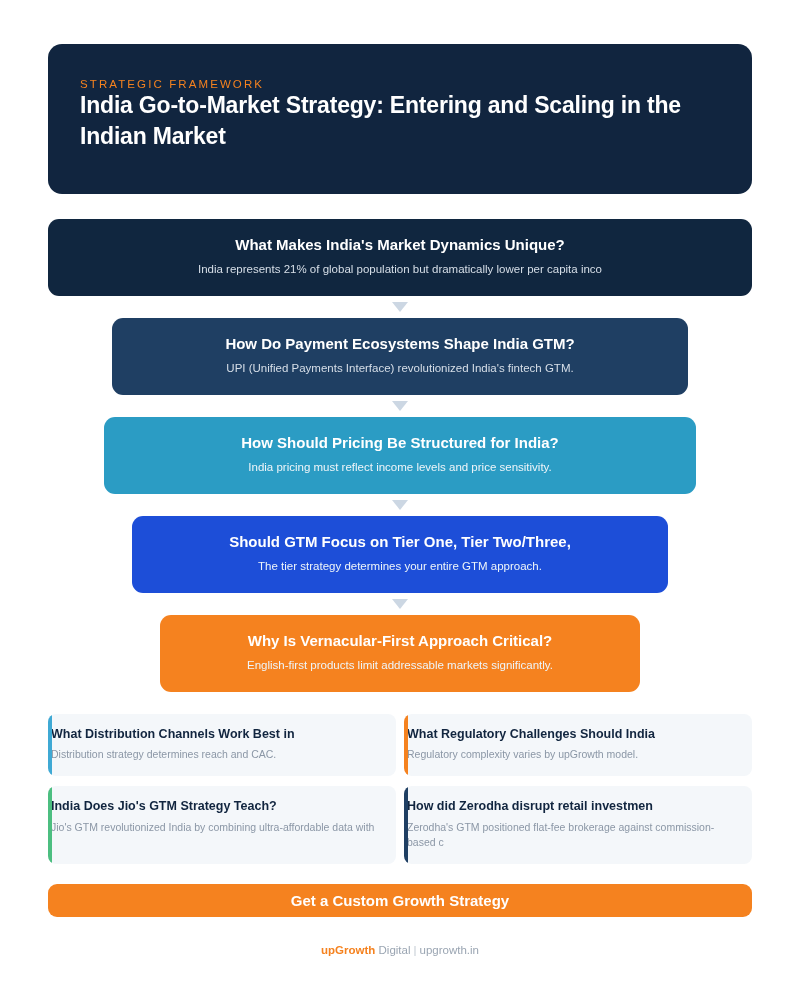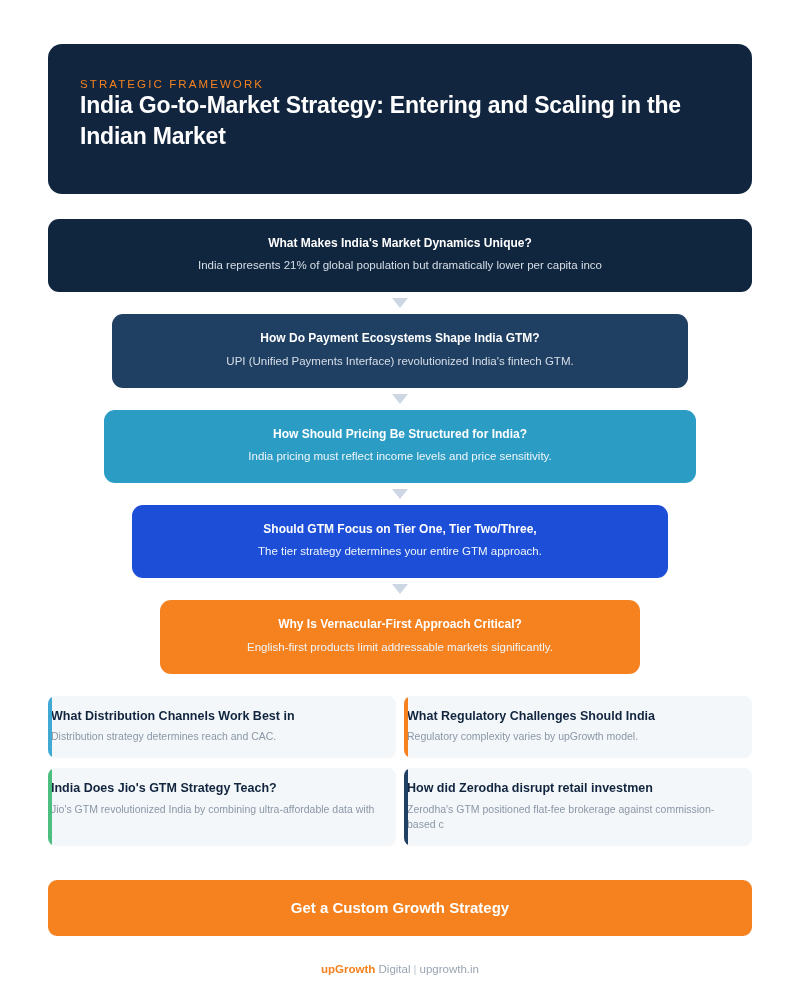--- a/index.html
+++ b/index.html
@@ -45,21 +45,21 @@
 
   .step {
     border-radius: 11px;
     text-align: center;
     padding: 17px 24px 19px 24px;
     margin: 0 auto;
   }
   .step-title {
     color: #ffffff;
     font-weight: bold;
-    font-size: 12px;
+    font-size: 15px;
     line-height: 1.2;
     margin-bottom: 8px;
   }
   .step-sub {
     color: #d7dfe8;
     font-size: 11.5px;
     line-height: 1.3;
   }
   .step.blue .step-sub,
   .step.green .step-sub,
@@ -113,24 +113,24 @@
     margin-bottom: 5px;
   }
   .card-sub {
     color: #8b97a6;
     font-size: 10.5px;
     line-height: 1.42;
   }
 
   
   .cta {
-    margin-top: 34px;
+    margin-top: 20px;
     background: #f5821f;
     border-radius: 9px;
-    height: 56px;
+    height: 33px;
     display: flex;
     align-items: center;
     justify-content: center;
     color: #ffffff;
     font-size: 15px;
     font-weight: bold;
     cursor: pointer;
     text-align: right;
   }
 

